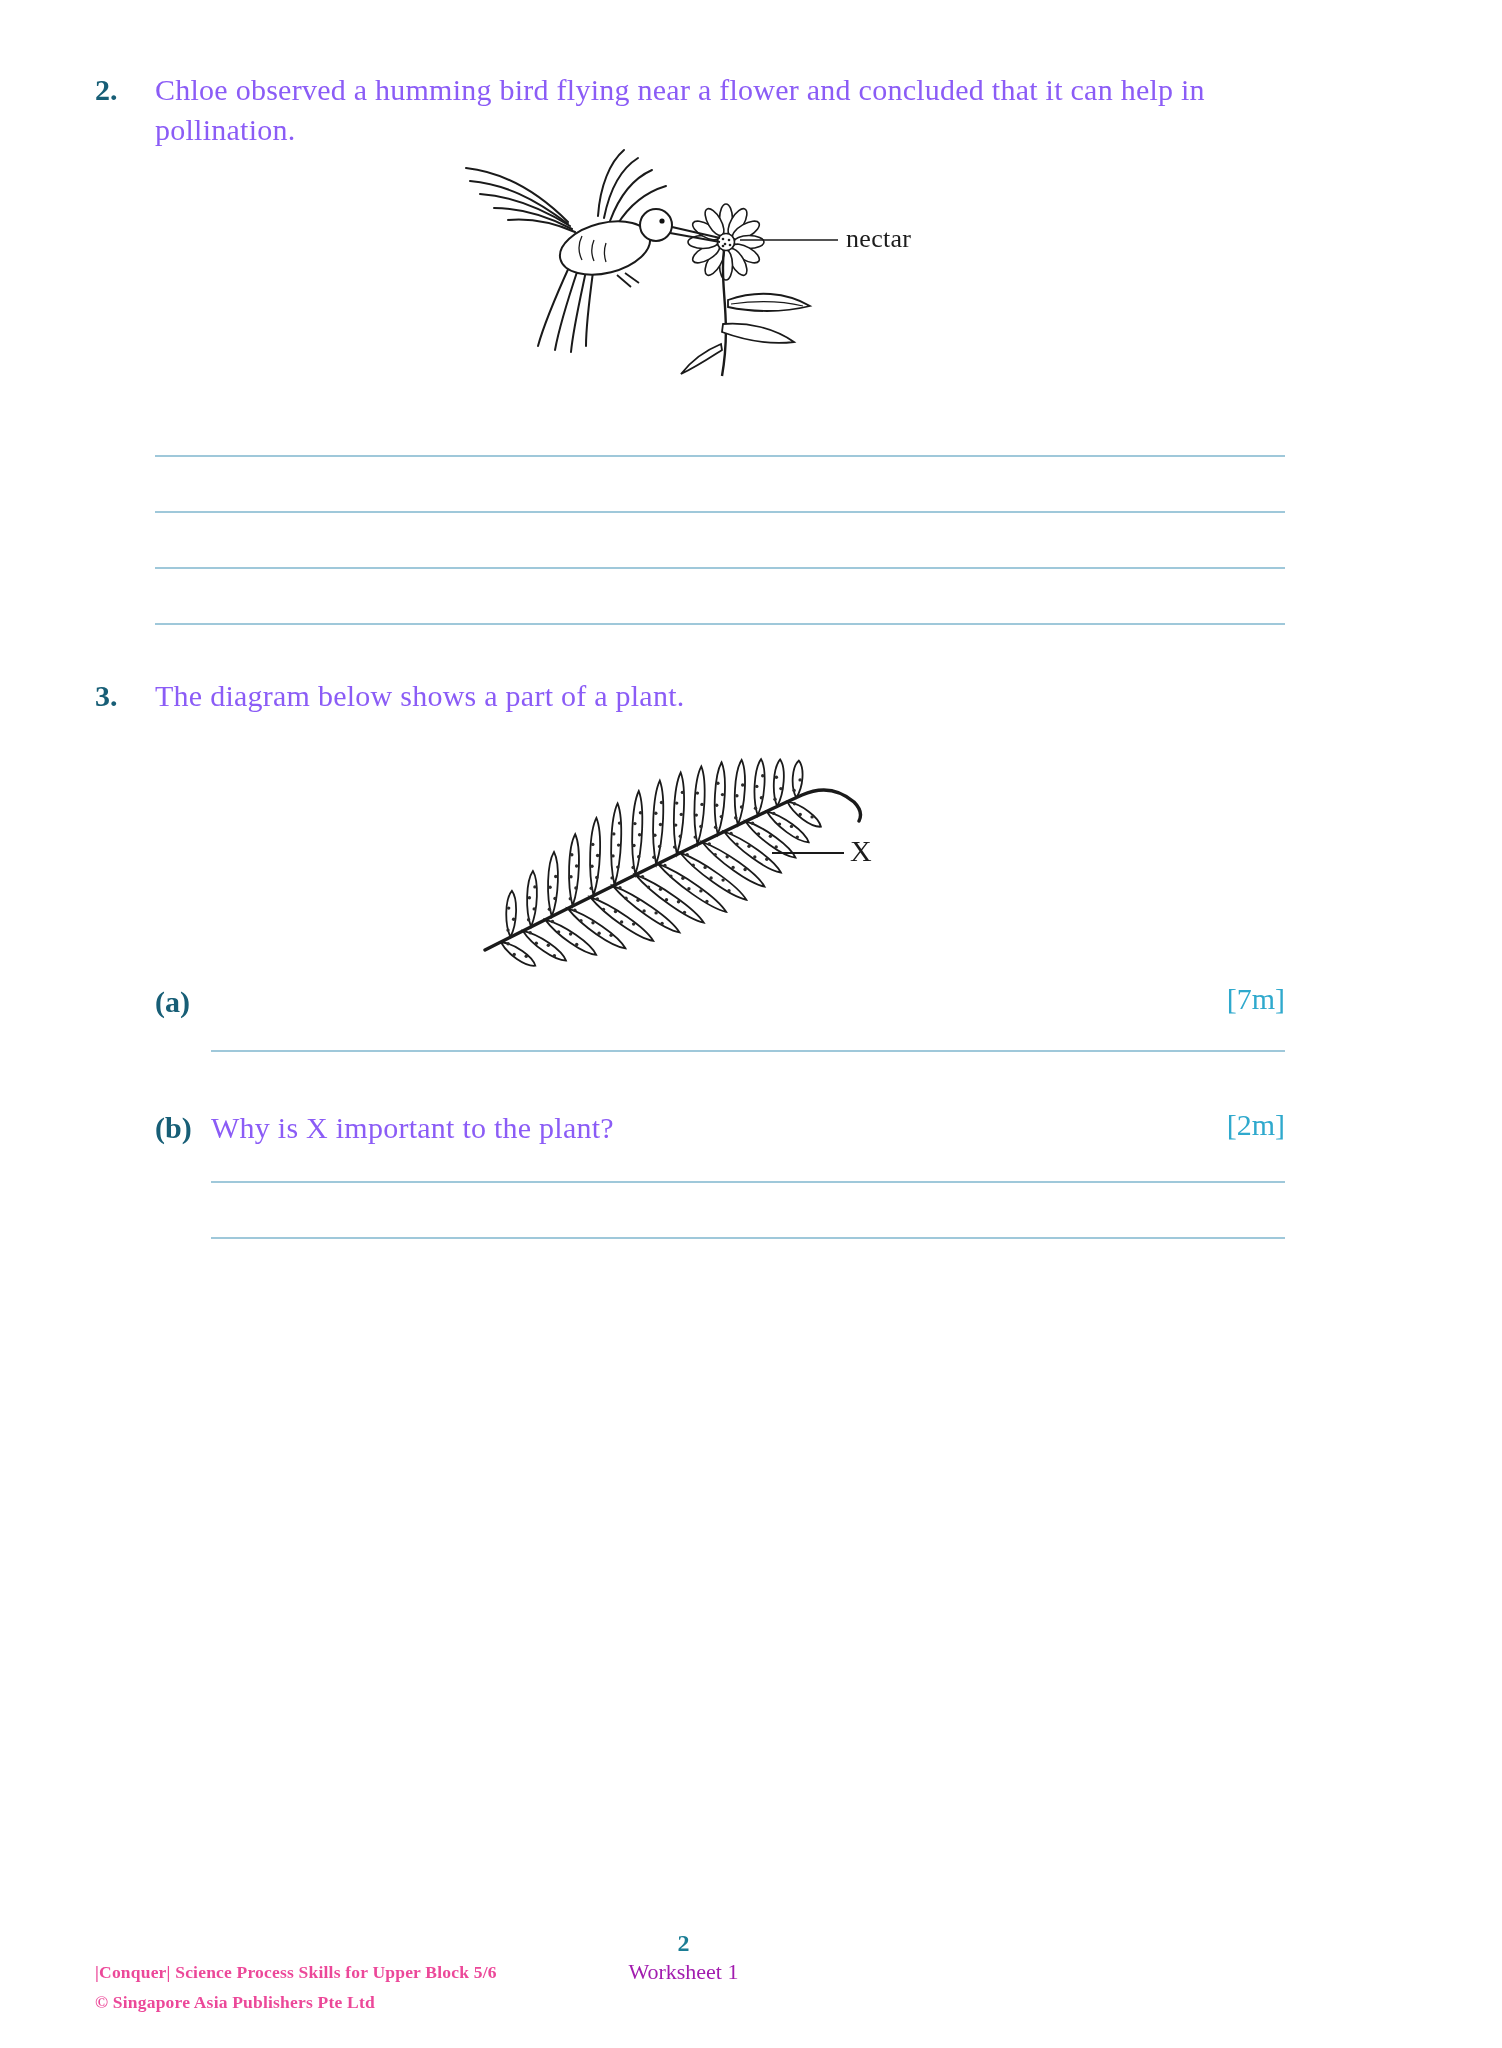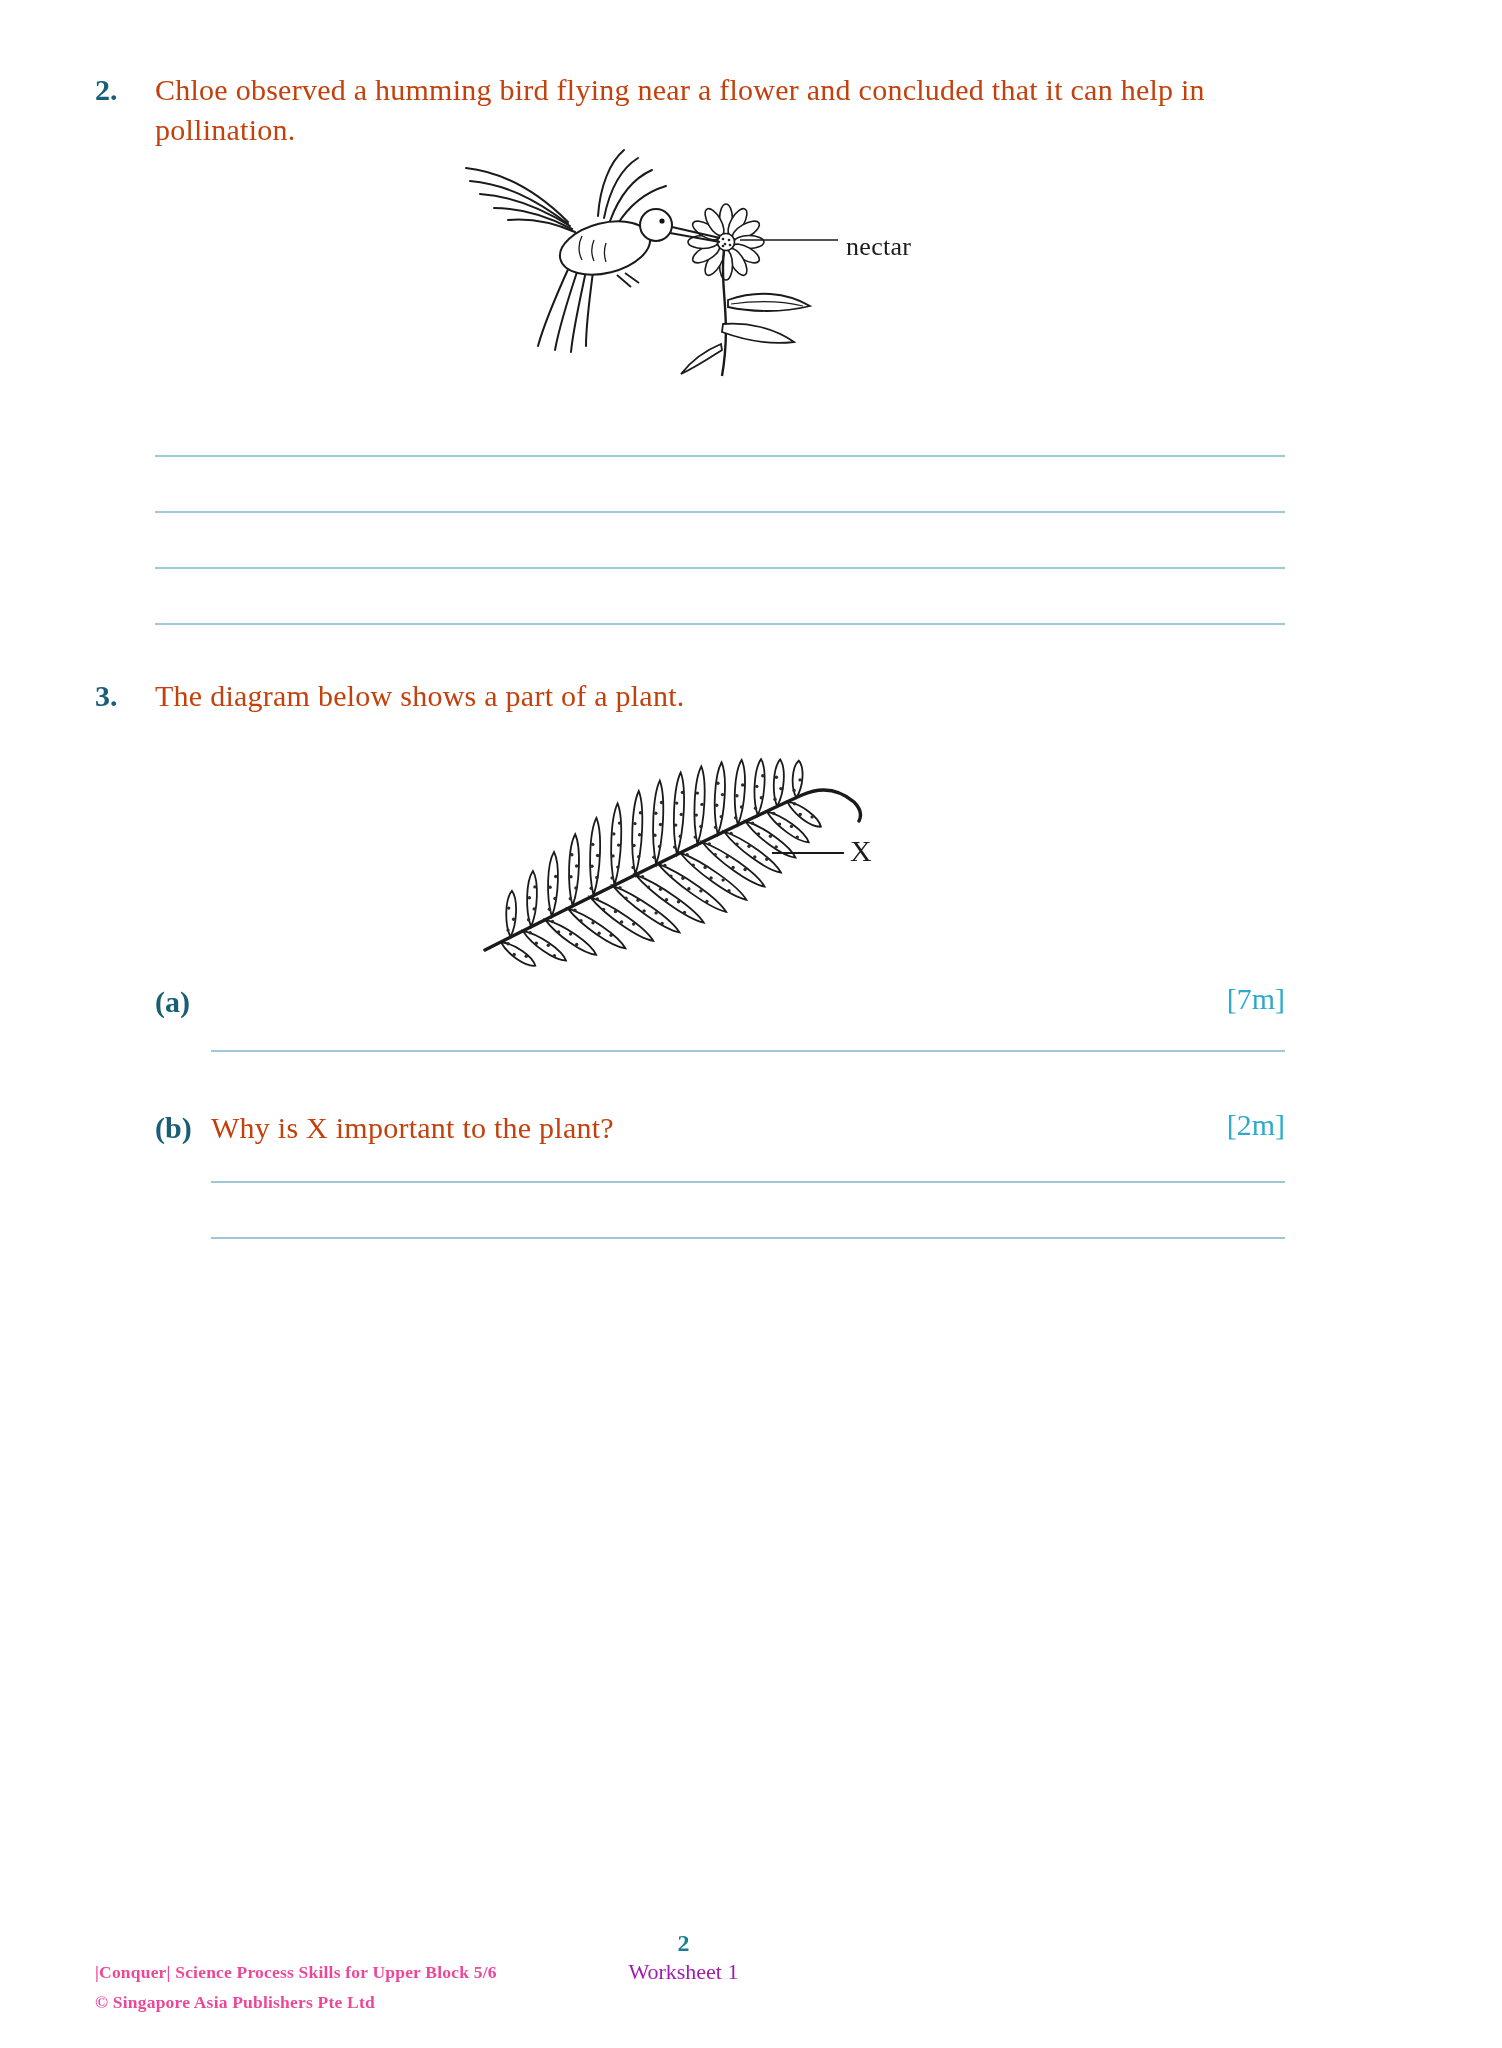--- a/index.html
+++ b/index.html
@@ -5,21 +5,21 @@
   * { margin:0; padding:0; box-sizing:border-box; }
   html,body { background:#ffffff; }
   .page {
     position:relative; width:1502px; height:2048px; margin:0 auto;
     background:#ffffff; overflow:hidden;
     font-family:"Liberation Serif", serif; color:#2e2e2e;
   }
   .abs { position:absolute; }
   .q-row { display:flex; }
   .qnum { display:inline-block; width:60px; flex:0 0 60px; font-weight:700; color:#175e76; font-size:30px; line-height:1.32; }
-  .qtext { font-size:30px; line-height:1.34; letter-spacing:0.25px; color:#c2410c; }
+  .qtext { font-size:30px; line-height:1.34; letter-spacing:0.25px; color:#8b5cf6; }
   .prompt-row, .part-row { display:flex; justify-content:space-between; align-items:flex-start; }
   .pnum { display:inline-block; width:56px; flex:0 0 56px; font-weight:700; color:#175e76; font-size:30px; line-height:1.32; }
   .ptext { flex:1; }
   .marks { font-size:30px; color:#2fa9cd; white-space:nowrap; padding-left:20px; }
   .answer-line { position:absolute; height:0; border-top:2px solid #9fc8da; }
   .fig-label { font-size:26px; color:#1c1c1c; letter-spacing:0.3px; }
   .x-label { font-size:30px; color:#1c1c1c; }
   .footer-center { text-align:center; }
   .footer-page-num { font-size:24px; font-weight:700; color:#1b7d95; }
   .footer-worksheet { font-size:22px; color:#a21caf; margin-top:2px; }
@@ -91,21 +91,21 @@
       <path d="M304,103 C299,136 312,170 302,228" stroke="#1a1a1a" stroke-width="2.4" fill="none"></path>
       <g stroke="#1a1a1a" stroke-width="1.8" fill="#ffffff">
         <path d="M308,152 C336,142 366,144 390,158 C362,165 331,164 308,159 Z"></path>
         <path d="M311,156 C340,152 362,153 383,158" fill="none" stroke-width="1.2"></path>
         <path d="M303,176 C328,174 354,180 374,194 C350,197 324,192 302,184 Z"></path>
         <path d="M301,196 C284,203 271,213 261,226 C276,219 291,209 302,202 Z"></path>
       </g>
       <line x1="320" y1="92" x2="418" y2="92" stroke="#1a1a1a" stroke-width="1.6"></line>
     </svg>
   </div>
-  <div class="abs fig-label" style="left:846px; top:232px;">nectar</div>
+  <div class="abs fig-label" style="left:846px; top:224px;">nectar</div>
 
 
   <div class="answer-line" style="left:155px; top:455px; width:1130px;"></div>
   <div class="answer-line" style="left:155px; top:511px; width:1130px;"></div>
   <div class="answer-line" style="left:155px; top:567px; width:1130px;"></div>
   <div class="answer-line" style="left:155px; top:623px; width:1130px;"></div>
 
   <div class="abs q-row" style="left:95px; top:676px; width:1195px;">
     <span class="qnum">3.</span>
     <span class="qtext" style="flex:1;">The diagram below shows a part of a plant.</span>

